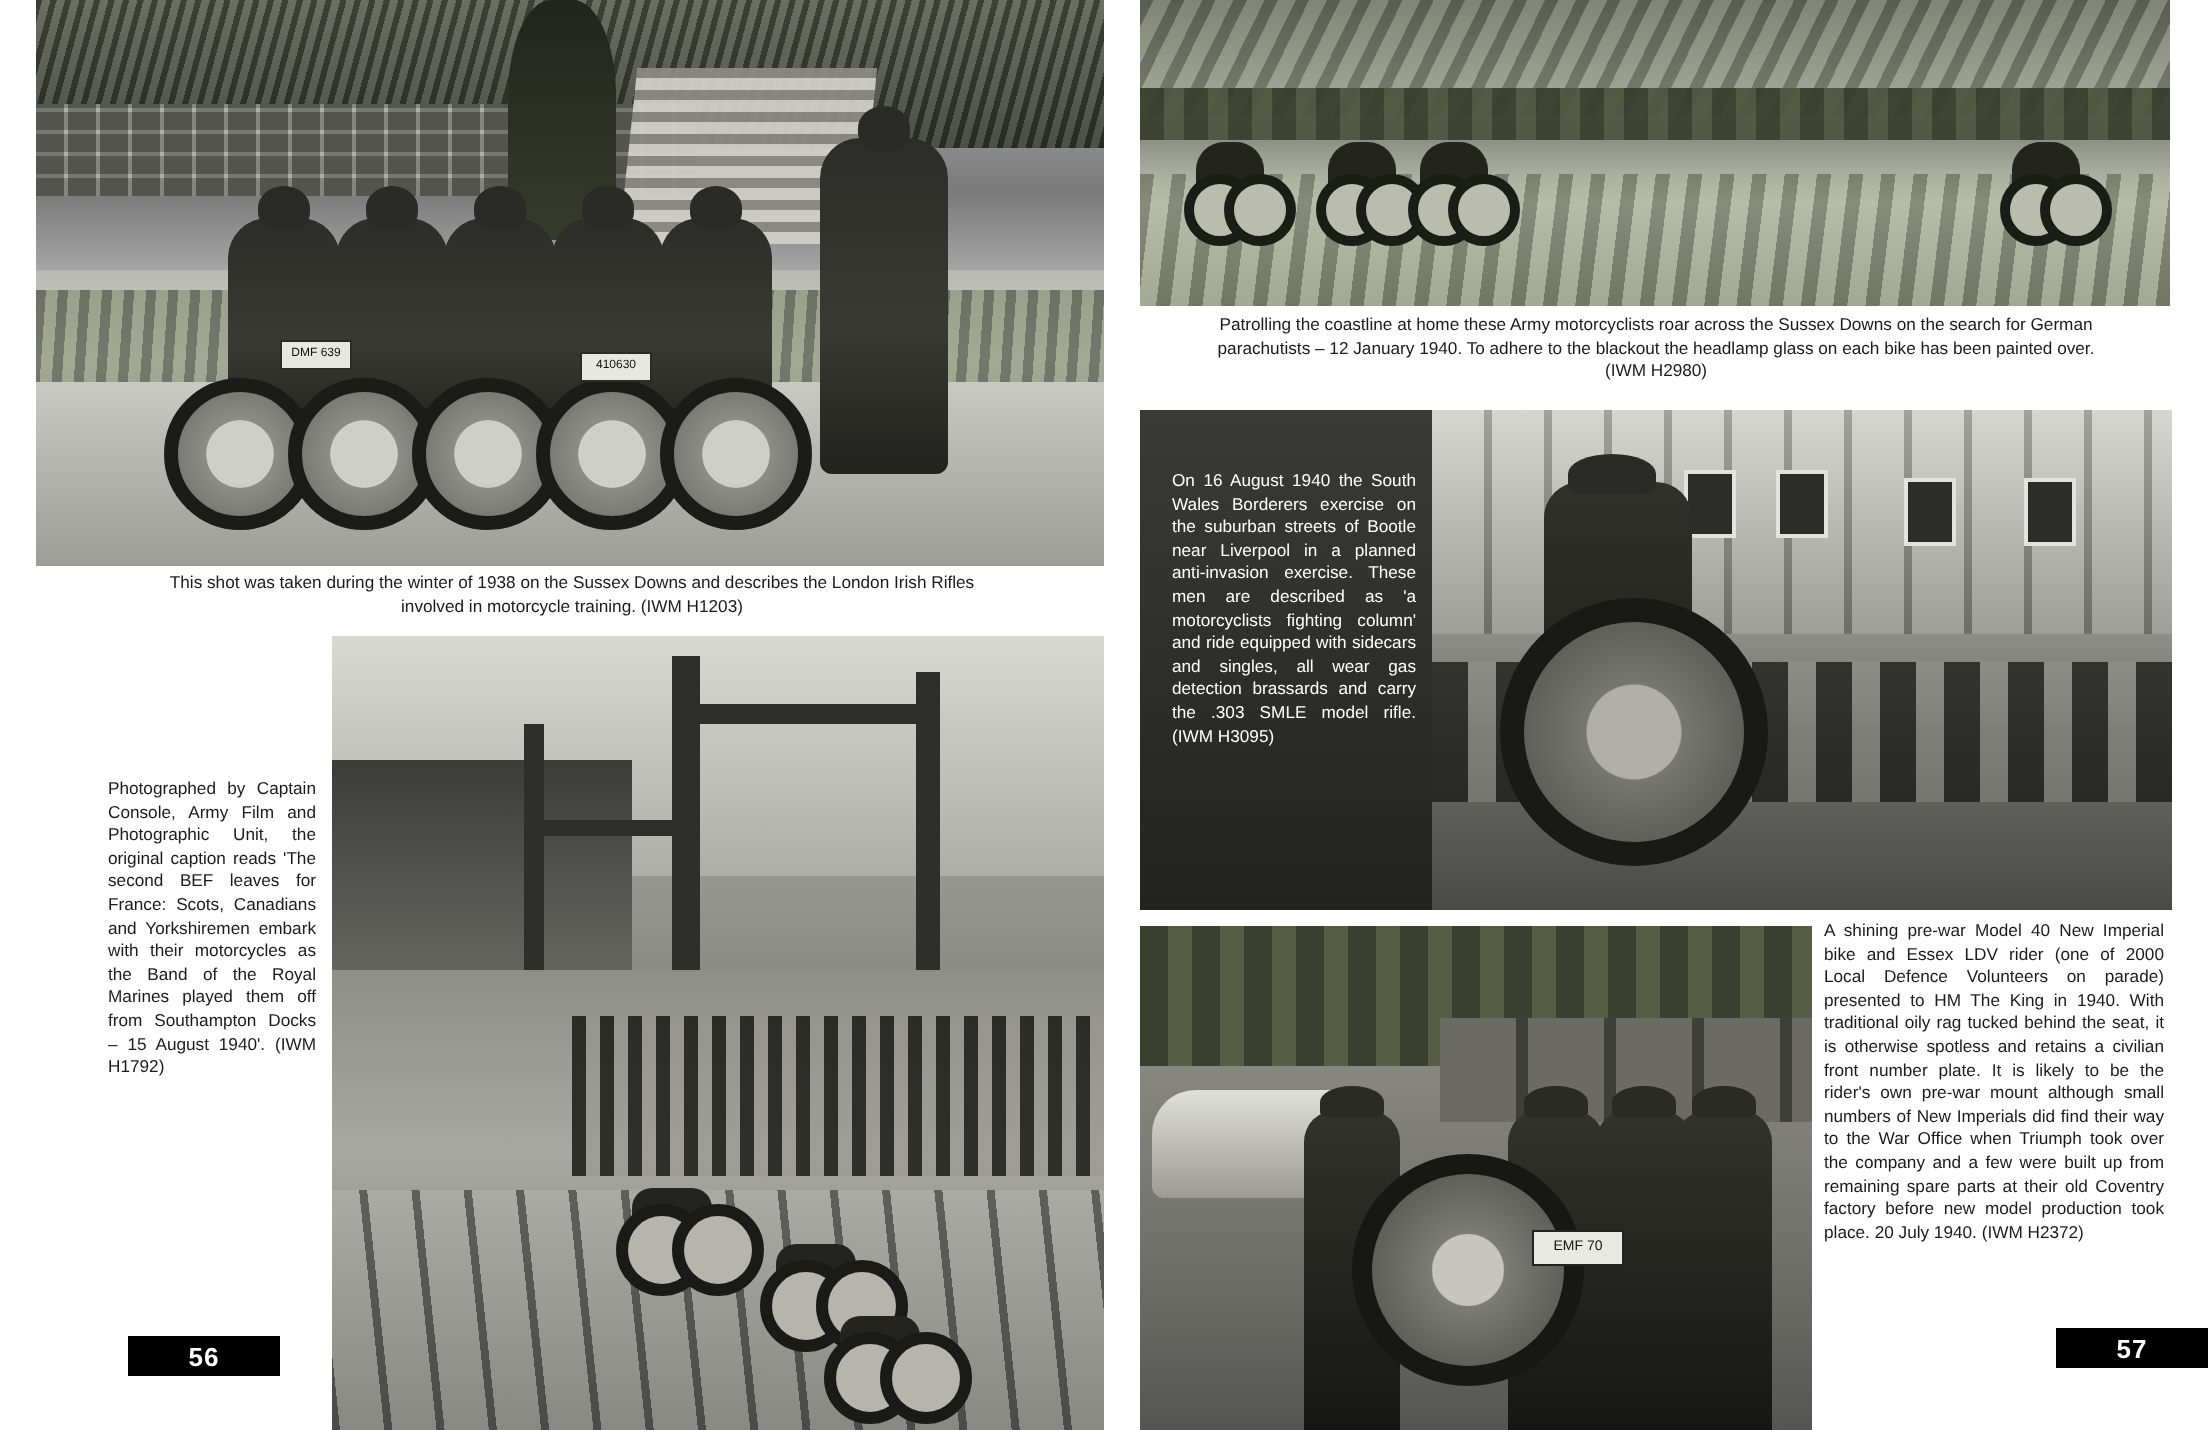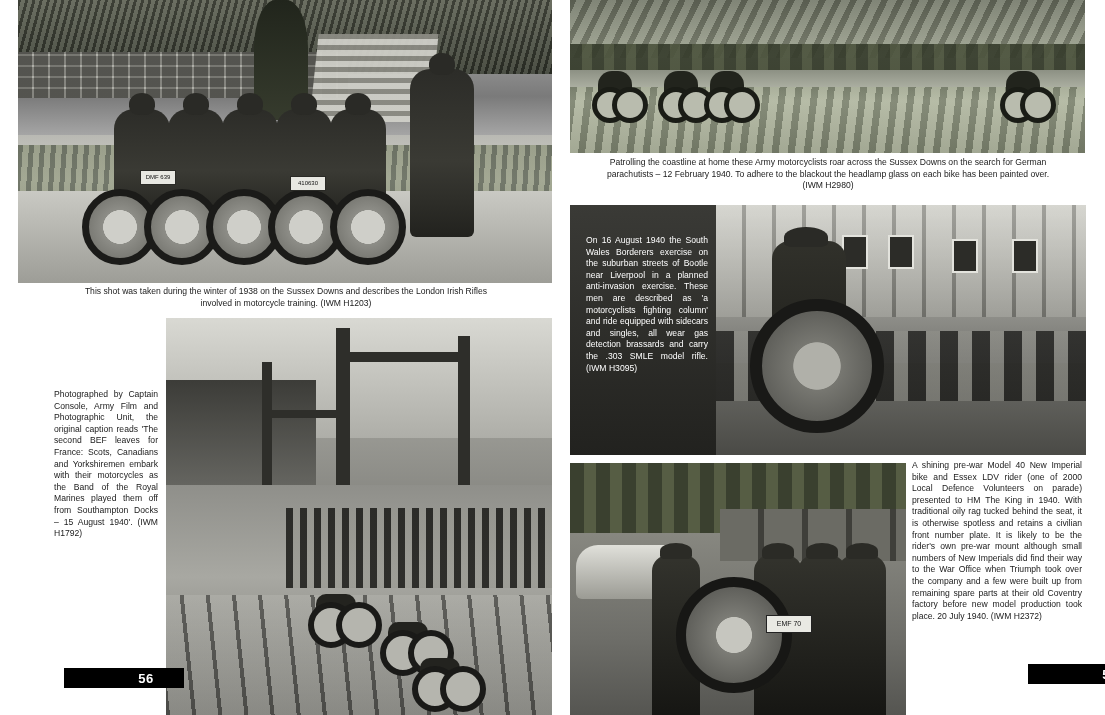--- a/index.html
+++ b/index.html
@@ -36,21 +36,20 @@
     width: 76px;
     height: 20px;
     background: #000;
     color: #fff;
     font-size: 13px;
     font-weight: bold;
     display: flex;
     align-items: center;
     justify-content: center;
     letter-spacing: .5px;
-    padding-left: 44px;
   }
   .gutter {
     position: absolute;
     top: 0;
     left: 552px;
     width: 2px;
     height: 715px;
     background: #ffffff;
   }
 
@@ -352,21 +351,21 @@
         <div class="w" style="left:0;"></div>
         <div class="w" style="left:20px;"></div>
     </div>
     <div class="mc" style="left:430px;">
       <div class="body"></div>
         <div class="w" style="left:0;"></div>
         <div class="w" style="left:20px;"></div>
     </div>
   </div>
 
-  <div class="cap center" id="cap2">Patrolling the coastline at home these Army motorcyclists roar across the Sussex Downs on the search for German parachutists – 12 February 1940. To adhere to the blackout the headlamp glass on each bike has been painted over. (IWM H2980)</div>
+  <div class="cap center" id="cap2">Patrolling the coastline at home these Army motorcyclists roar across the Sussex Downs on the search for German parachutists – 12 January 1940. To adhere to the blackout the headlamp glass on each bike has been painted over. (IWM H2980)</div>
 
   <div class="photo" id="photo3">
     <div class="houses"></div>
     <div class="win" style="left:126px; top:30px;"></div>
     <div class="win" style="left:172px; top:30px;"></div>
     <div class="win" style="left:236px; top:34px;"></div>
     <div class="win" style="left:296px; top:34px;"></div>
     <div class="road"></div>
     <div class="bikeline"></div>
     <div class="soldier"></div>

